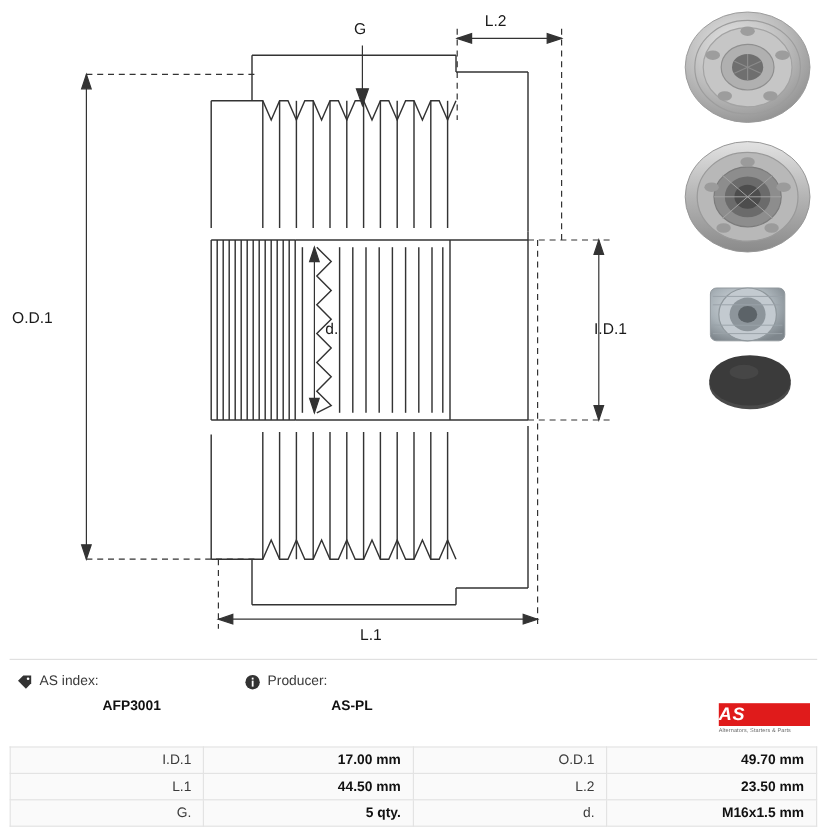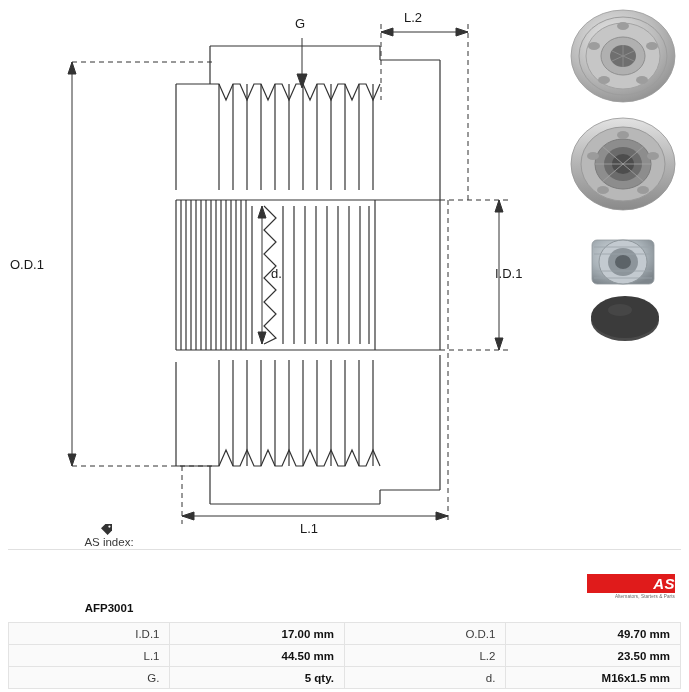--- a/index.html
+++ b/index.html
@@ -48,21 +48,21 @@
   .info-row {
     display: flex;
     align-items: center;
     height: 24px;
     font-size: 11.5px;
   }
   .info-cell {
     display: flex;
     align-items: center;
   }
-  .c1 { width: 190px; flex-direction: column; }
+  .c1 { width: 190px; }
   .c2 { width: 300px; }
   .c3 { flex: 1; }
   .ico {
     display: inline-block;
     width: 13px; height: 13px;
     margin-right: 6px;
     flex: none;
     position: relative;
   }
   .ico svg { display: block; }
@@ -71,23 +71,23 @@
   .std {
     color: #e11d1d;
     font-weight: bold;
     font-size: 11.5px;
     letter-spacing: .2px;
   }
 
   
   .logo {
     position: absolute;
-    right: 14px; top: 574px;
-    width: 88px;
-    text-align: right;
+    right: 14px; top: 586px;
+    width: 76px;
+    text-align: left;
   }
   .logo-box {
     background: #e01b1b;
     color: #fff;
     font-weight: bold;
     font-style: italic;
     font-size: 15px;
     line-height: 17px;
     padding: 1px 0 1px 0;
     letter-spacing: .5px;
@@ -356,20 +356,30 @@
   <div class="info">
     <div class="info-row">
       <div class="info-cell c1">
         <span class="ico">
           <svg width="13" height="13" viewBox="0 0 13 13">
               <path d="M1 5.2 L5.4 1 L12 1 L12 7.4 L7.6 12 L1 5.2 Z" fill="#333"></path>
               <circle cx="9.4" cy="3.6" r="1.1" fill="#fff"></circle>
             </svg>
         </span>
         <span class="lbl">AS index:</span>&nbsp;<span class="val">AFP3001</span>
+      </div>
+      <div class="info-cell c3">
+        <span class="ico">
+          <svg width="13" height="13" viewBox="0 0 13 13">
+              <circle cx="6.5" cy="6.5" r="6" fill="#333"></circle>
+              <rect x="5.8" y="5.2" width="1.5" height="5" fill="#fff"></rect>
+              <rect x="5.8" y="2.7" width="1.5" height="1.6" fill="#fff"></rect>
+            </svg>
+        </span>
+        <span class="lbl">Producer:</span>&nbsp;<span class="val">AS-PL</span>
       </div>
     </div>
 
     <div class="info-row">
       <div class="info-cell c3"></div>
     </div>
   </div>
 
   <div class="logo">
     <div class="logo-box">AS</div>

